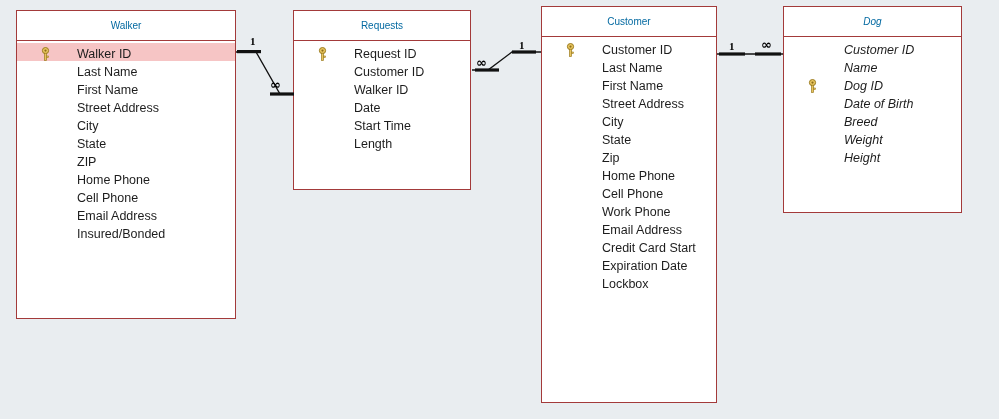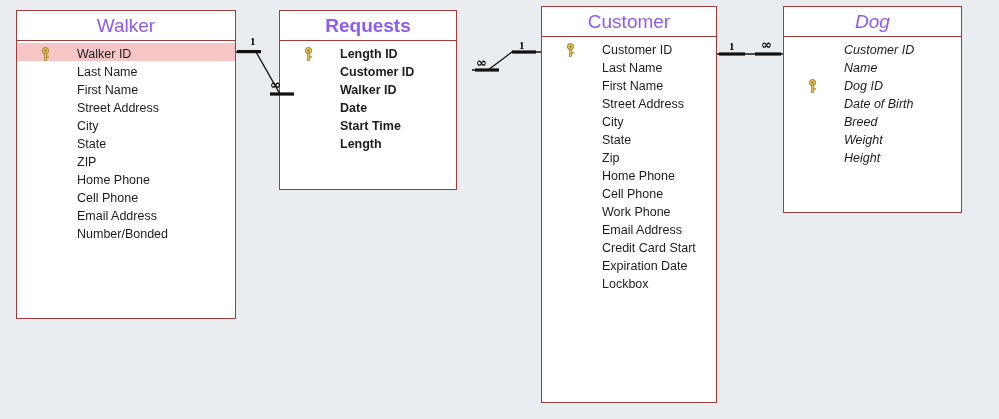--- a/index.html
+++ b/index.html
@@ -27,22 +27,22 @@
     position: absolute;
     background: #ffffff;
     border: 1px solid #a33a3a;
     box-sizing: border-box;
     overflow: hidden;
   }
   .tbl-header {
     height: 30px;
     line-height: 30px;
     text-align: center;
-    font-size: 19px;
-    color: #8b5cf6;
+    font-size: 10px;
+    color: #0369a1;
     background: #ffffff;
     border-bottom: 1px solid #a33a3a;
     box-sizing: border-box;
     user-select: none;
   }
   .tbl-body {
     padding-top: 2px;
   }
   .fld {
     position: relative;
@@ -103,33 +103,33 @@
             </svg></span><span>Walker ID</span></div>
         <div class="fld"><span>Last Name</span></div>
         <div class="fld"><span>First Name</span></div>
         <div class="fld"><span>Street Address</span></div>
         <div class="fld"><span>City</span></div>
         <div class="fld"><span>State</span></div>
         <div class="fld"><span>ZIP</span></div>
         <div class="fld"><span>Home Phone</span></div>
         <div class="fld"><span>Cell Phone</span></div>
         <div class="fld"><span>Email Address</span></div>
-        <div class="fld"><span>Number/Bonded</span></div>
-      </div>
-  </div>
-
-  <div class="tbl" id="tbl-requests" style="left:279px; top:10px; width:178px; height:180px;font-weight:bold;">
+        <div class="fld"><span>Insured/Bonded</span></div>
+      </div>
+  </div>
+
+  <div class="tbl" id="tbl-requests" style="left:293px; top:10px; width:178px; height:180px;">
     <div class="tbl-header">Requests</div>
     <div class="tbl-body">
         <div class="fld"><span><svg class="keyicon" viewBox="0 0 13 14" xmlns="http://www.w3.org/2000/svg">
               <circle cx="6.5" cy="3.6" r="3.1" fill="#e8c560" stroke="#9a7b1e" stroke-width="1"></circle>
               <circle cx="6.5" cy="3.6" r="1.1" fill="#8c6d18"></circle>
               <rect x="5.5" y="6.2" width="2" height="7.2" fill="#e8c560" stroke="#9a7b1e" stroke-width="0.7"></rect>
               <rect x="7.3" y="9.0" width="2.2" height="1.5" fill="#e8c560" stroke="#9a7b1e" stroke-width="0.6"></rect>
-            </svg></span><span>Length ID</span></div>
+            </svg></span><span>Request ID</span></div>
         <div class="fld"><span>Customer ID</span></div>
         <div class="fld"><span>Walker ID</span></div>
         <div class="fld"><span>Date</span></div>
         <div class="fld"><span>Start Time</span></div>
         <div class="fld"><span>Length</span></div>
       </div>
   </div>
 
   <div class="tbl" id="tbl-customer" style="left:541px; top:6px; width:176px; height:397px;">
     <div class="tbl-header">Customer</div>

